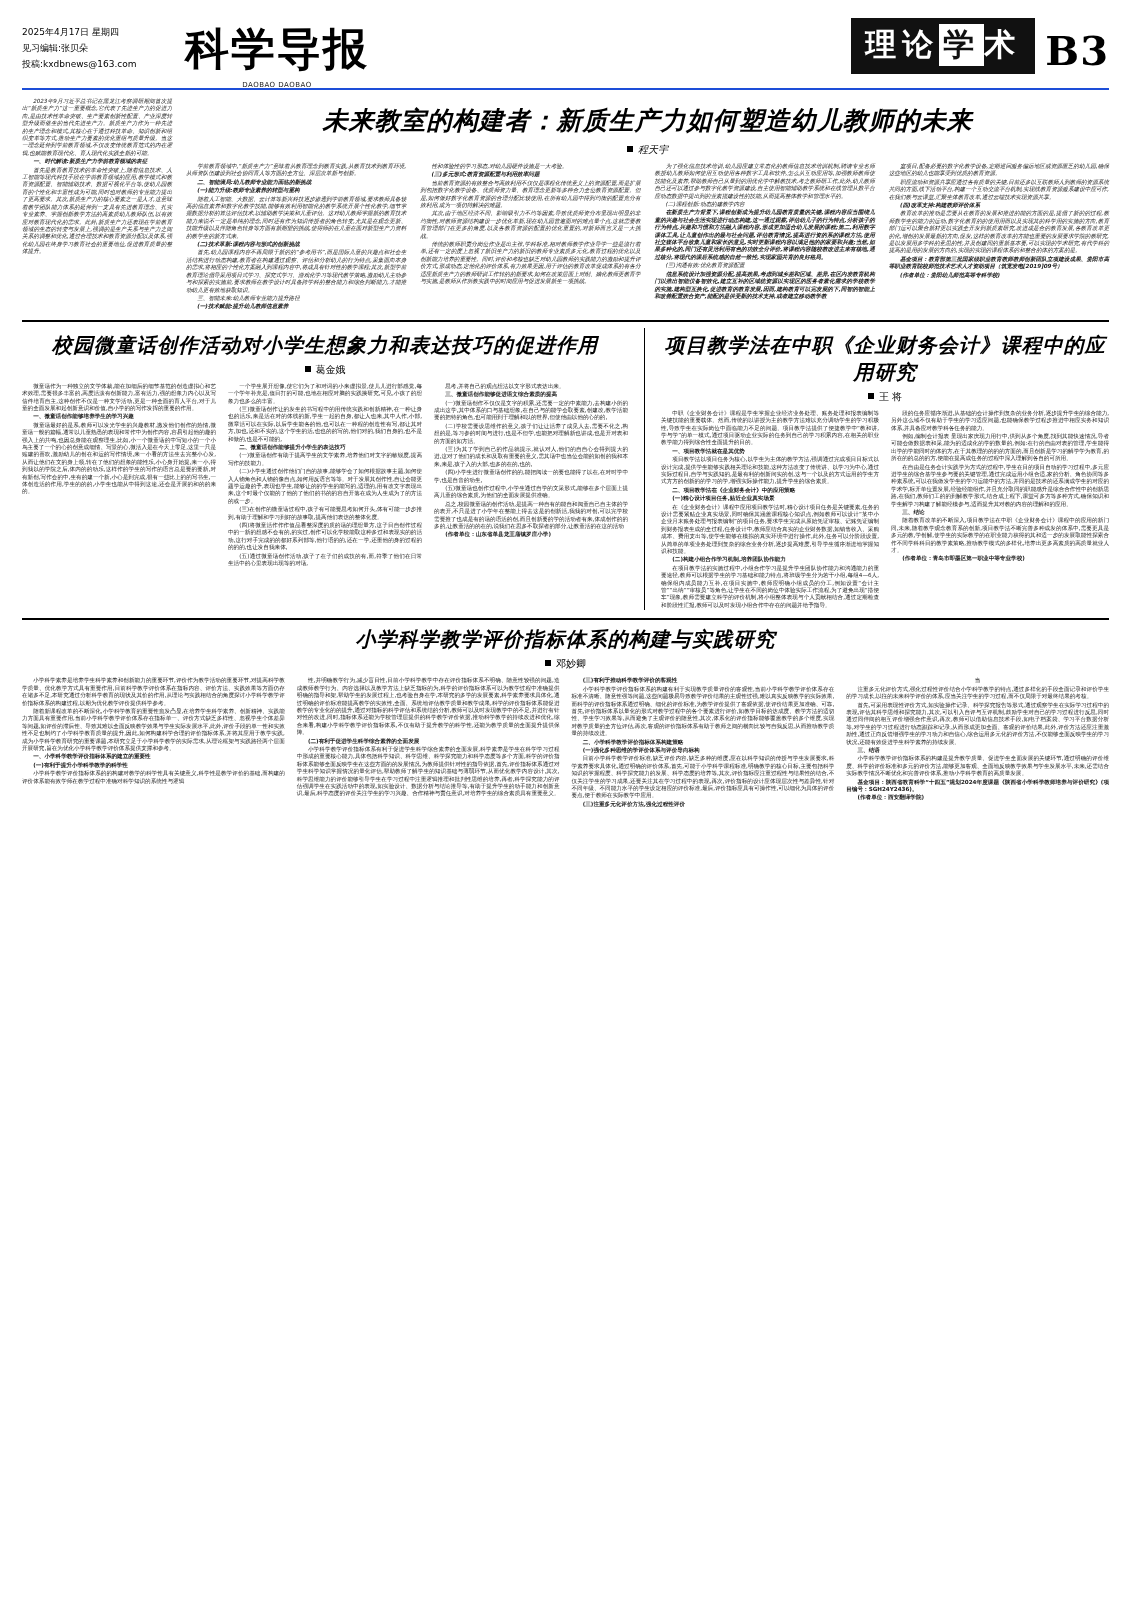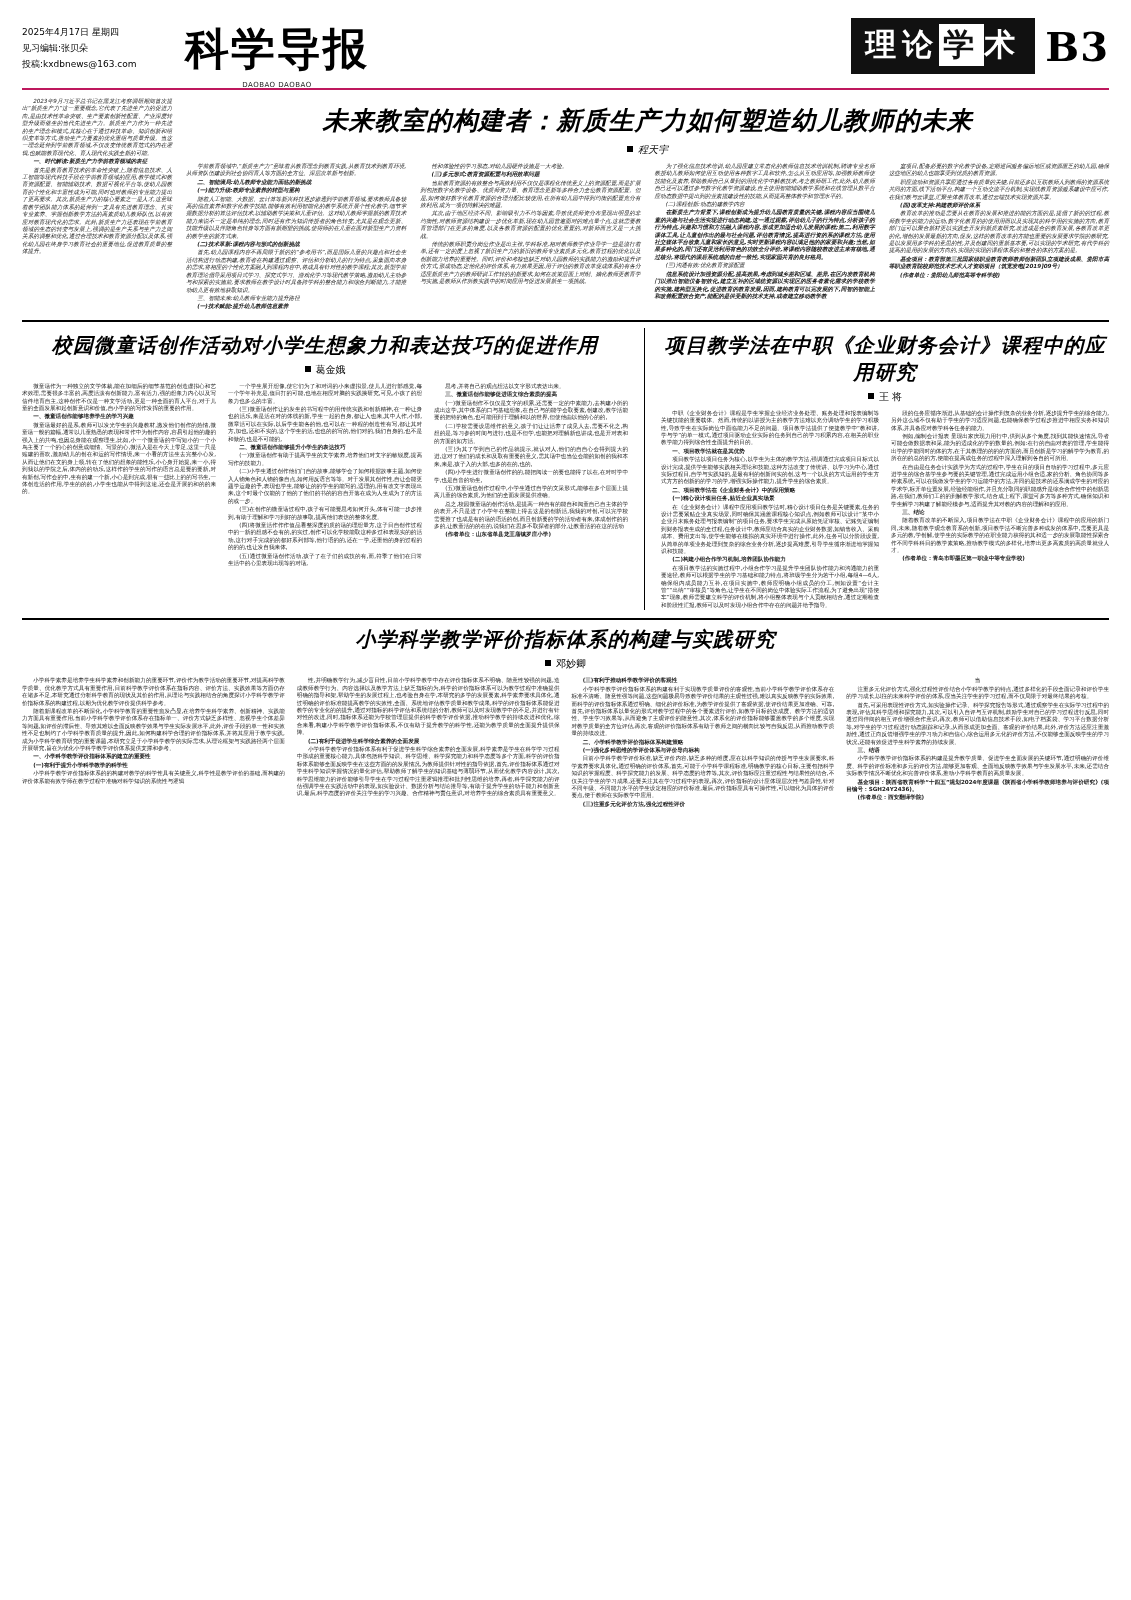--- a/index.html
+++ b/index.html
@@ -8,28 +8,28 @@
     width:1131px; height:1600px;
     background:#fff;
     font-family:"DejaVu Sans", sans-serif;
     color:#000;
     position:relative;
     overflow:hidden;
   }
   .page { width:1131px; height:1600px; padding:14px 22px 6px 22px; position:relative; }
 
   
-  .masthead { display:flex; align-items:flex-start; height:76px; border-bottom:2px solid #be185d; padding-bottom:6px; }
+  .masthead { display:flex; align-items:flex-start; height:76px; border-bottom:2px solid #1d4ed8; padding-bottom:6px; }
   .mh-left { width:140px; font-size:9px; line-height:16px; padding-top:10px; }
   .mh-left div { white-space:nowrap; }
   .mh-logo { width:230px; text-align:center; padding-top:6px; }
   .mh-logo .cn { font-family:"DejaVu Serif", serif; font-weight:bold; font-size:44px; letter-spacing:2px; }
   .mh-logo .en { font-size:7px; letter-spacing:.5px; margin-top:2px; color:#222; }
   .mh-spacer { flex:1; }
-  .mh-right { display:flex; align-items:center; gap:10px; padding-top:4px; }
+  .mh-right { display:flex; align-items:flex-end; gap:10px; padding-top:4px; }
   .mh-band { background:#111; color:#fff; font-family:"DejaVu Serif", serif; font-weight:bold; font-size:31px; letter-spacing:6px; padding:6px 14px 8px 14px; }
   .mh-band .wt { background:#fff; color:#111; padding:0 4px; display:inline-block; }
   .mh-page { font-family:"DejaVu Serif", serif; font-weight:bold; font-size:40px; letter-spacing:1px; }
 
   .headline { text-align:center; font-family:"DejaVu Serif", serif; font-weight:bold; letter-spacing:1px; }
   .h-main { font-size:25px; margin:6px 0 6px 0; }
   .h-sub  { font-size:20px; margin:4px 0 4px 0;font-style:italic; }
   .byline { text-align:center; font-size:10px; margin-bottom:6px; }
   .byline .sq { display:inline-block; width:6px; height:6px; background:#000; margin-right:5px; vertical-align:1px; }
 

